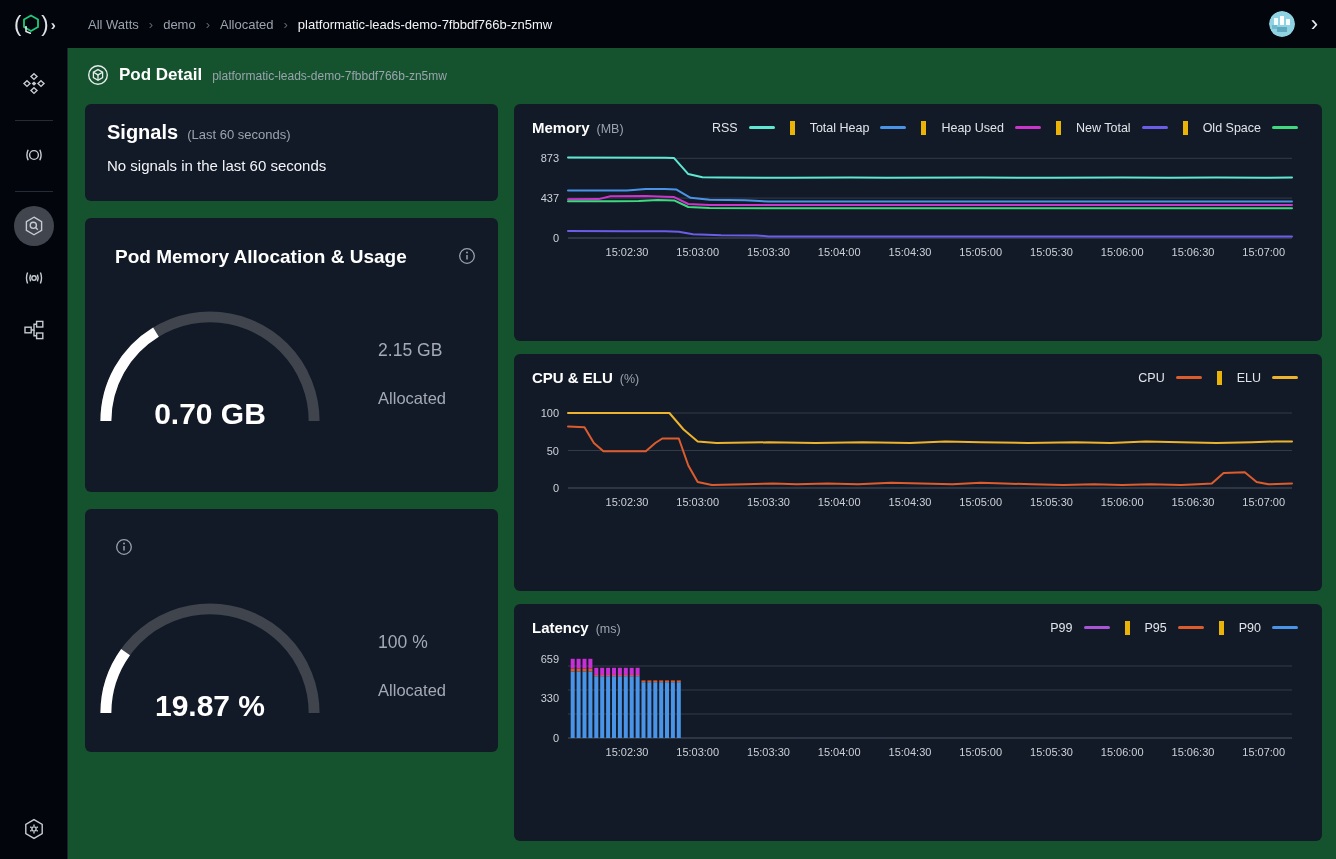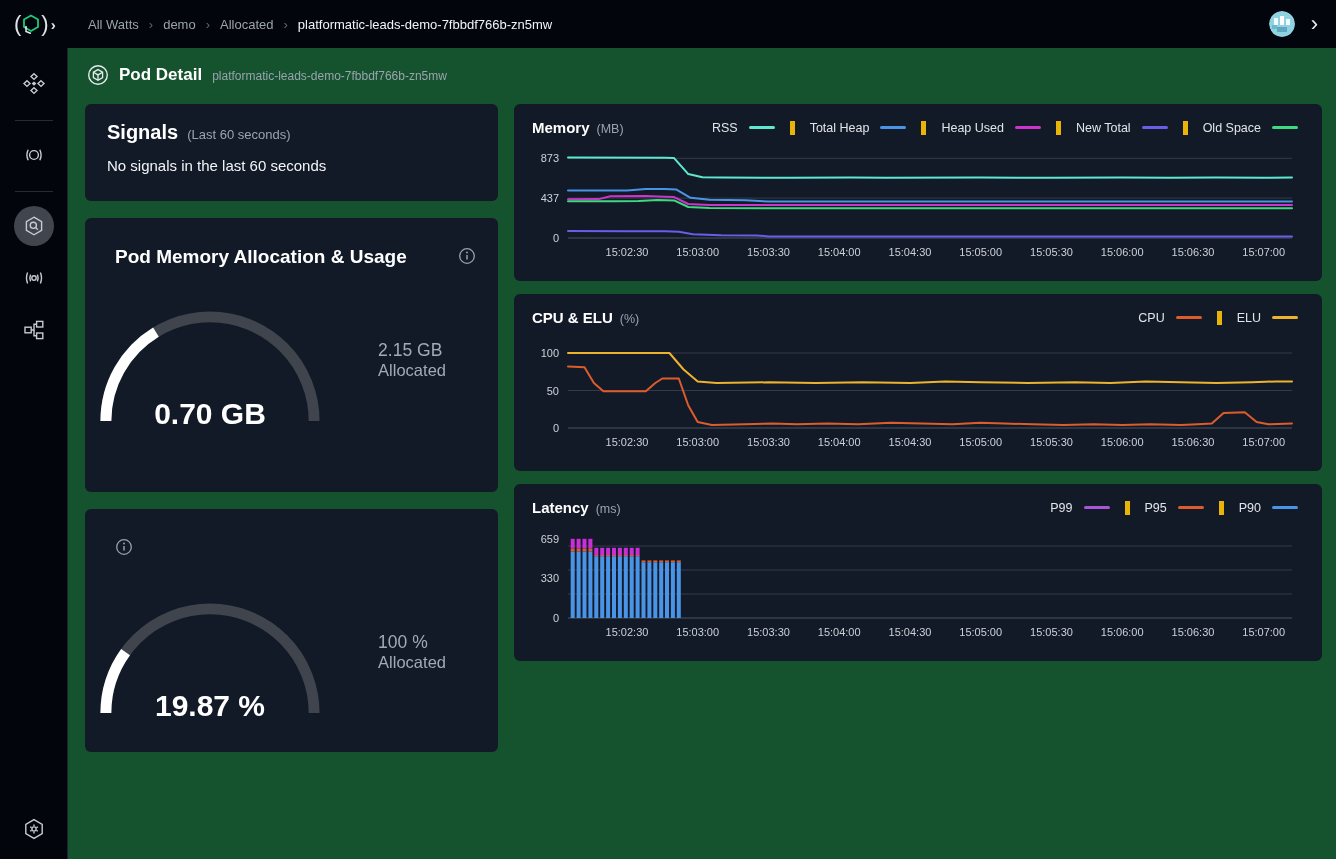--- a/index.html
+++ b/index.html
@@ -51,26 +51,26 @@
   .gauge-panel-cpu { height:243px; }
   .gauge-title-row { display:flex; justify-content:space-between; align-items:flex-start; }
   .gauge-title { font-size:19px; font-weight:700; line-height:1.35; color:#fff; }
   .gauge-panel-memory .gauge-title { max-width:310px; }
   .info-icon { margin-top:3px; cursor:pointer; flex:0 0 auto; }
   .gauge-row { display:flex; margin-left:-24px; }
   .gauge-panel-memory .gauge-row { margin-top:32px; }
   .gauge-panel-cpu .gauge-row { margin-top:34px; }
   .gauge-wrap { position:relative; width:238px; height:129px; flex:0 0 238px; }
   .gauge-value { position:absolute; left:0; right:0; bottom:0; text-align:center; font-size:30px; font-weight:700; color:#fff; }
-  .gauge-side { margin-left:auto; margin-right:30px; padding-top:38px; display:flex; flex-direction:column; }
+  .gauge-side { margin-left:auto; margin-right:30px; padding-top:38px; display:flex; flex-direction:column; gap:28px; }
   .gauge-alloc-value { font-size:17.5px; color:#a3aab6; }
   .gauge-alloc-label { font-size:16.5px; color:#a3aab6; }
 
   
-  .chart-panel { height:177px; padding:15px 14px 12px 10px; }
+  .chart-panel { height:237px; padding:15px 14px 12px 10px; }
   .chart-header { display:flex; justify-content:space-between; align-items:center; padding:0 6px 0 8px; }
   .chart-title-row { display:flex; align-items:baseline; gap:7px; }
   .chart-title { font-size:15px; font-weight:700; color:#fff; }
   .chart-unit { font-size:12.5px; color:#9aa3ae; }
   .legend { display:flex; align-items:center; }
   .legend-item { display:flex; align-items:center; gap:11px; padding:0 15px; font-size:12.5px; color:#e1e5ea; }
   .legend-item + .legend-item { border-left:5px solid #eab308; }
   .legend-item:last-child { padding-right:4px; }
   .legend-swatch { display:inline-block; width:26px; height:3px; border-radius:2px; }
   .chart-svg { display:block; margin-top:8px; }

